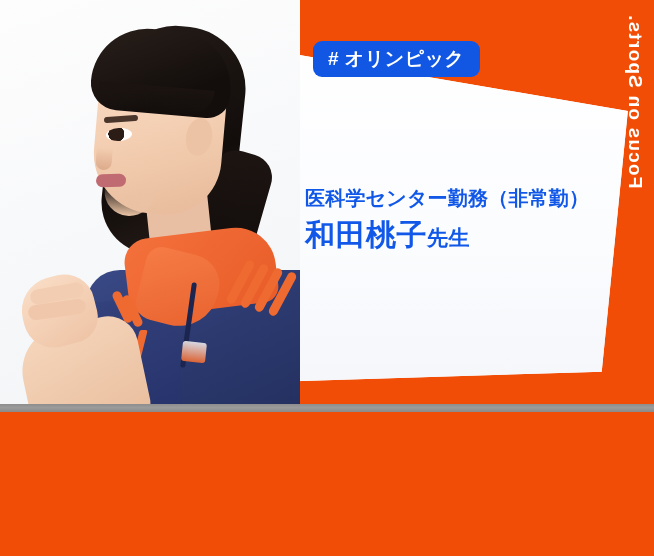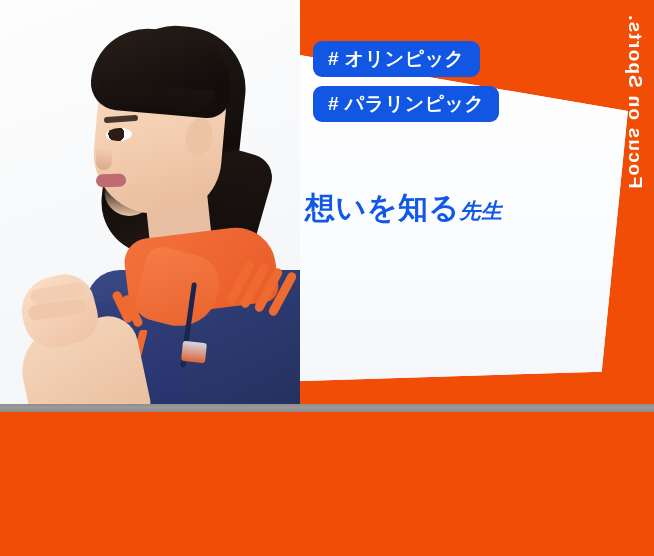--- a/index.html
+++ b/index.html
@@ -81,21 +81,21 @@
     display:inline-block;align-self:flex-start;
     background:#1257E3;color:#ffffff;border-radius:9px;
     font-size:19px;font-weight:700;letter-spacing:.5px;
     padding:8px 15px 9px 15px;line-height:1;white-space:nowrap;
   }
 
   
   .creds{position:absolute;left:305px;top:185px;color:#1158E8;}
   .cred{font-size:20px;font-weight:700;line-height:1.33;letter-spacing:.2px;white-space:nowrap;}
   .name{margin-top:6px;font-size:30px;font-weight:700;letter-spacing:.5px;white-space:nowrap;line-height:1.1;}
-  .name .suffix{font-size:21px;font-weight:700;font-style:italic;}
+  .name .suffix{font-size:21px;font-weight:700;}
 
   
   .cta{position:absolute;left:462px;top:355px;color:#ffffff;font-size:22px;font-weight:700;
     letter-spacing:1px;white-space:nowrap;line-height:1;}
   .cta .arrow{font-size:22px;margin-left:4px;}
 
   
   .vert{position:absolute;right:8px;top:14px;color:#ffffff;font-size:19px;font-weight:700;letter-spacing:1.2px;
     writing-mode:vertical-rl;text-orientation:sideways;transform:rotate(180deg) scale(-1,1);white-space:nowrap;}
 
@@ -149,25 +149,25 @@
           <i></i>
         </div>
       <div class="p-arm"></div>
       <div class="p-hand"></div>
       <div class="p-fing"></div>
       <div class="p-fing2"></div>
     </div>
 
     <div class="tags">
       <span class="tag"># オリンピック</span>
-      <span class="tag"># パラリンピック</span>
     </div>
 
     <div class="creds">
-      <div class="name"><span>想いを知る</span><span class="suffix">先生</span></div>
+      <div class="cred">医科学センター勤務（非常勤）</div>
+      <div class="name"><span>和田桃子</span><span class="suffix">先生</span></div>
     </div>
 
 
     <div class="vert">Focus on Sports.</div>
   </div>
 
   <div class="divider"></div>
 
   <div class="banner">
     

